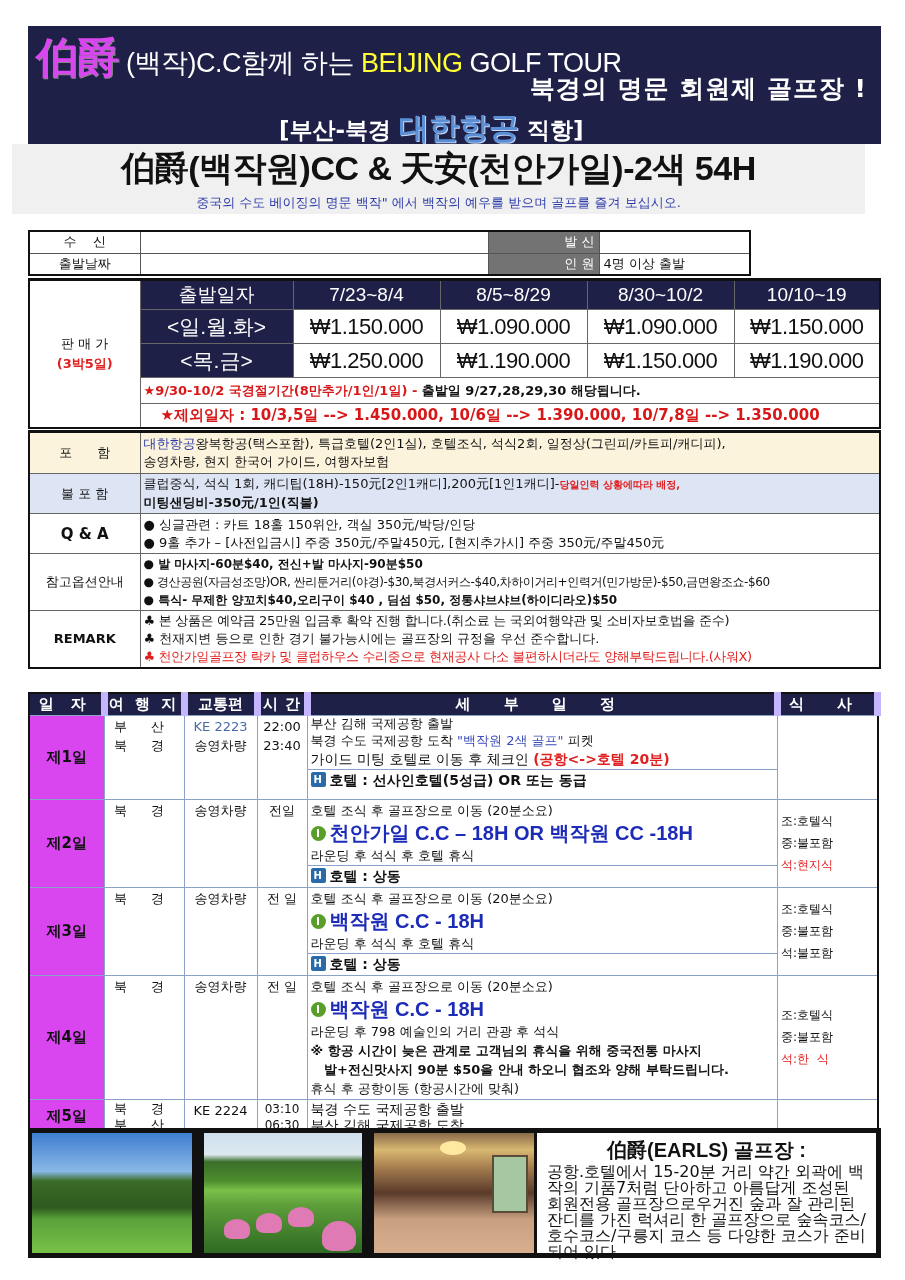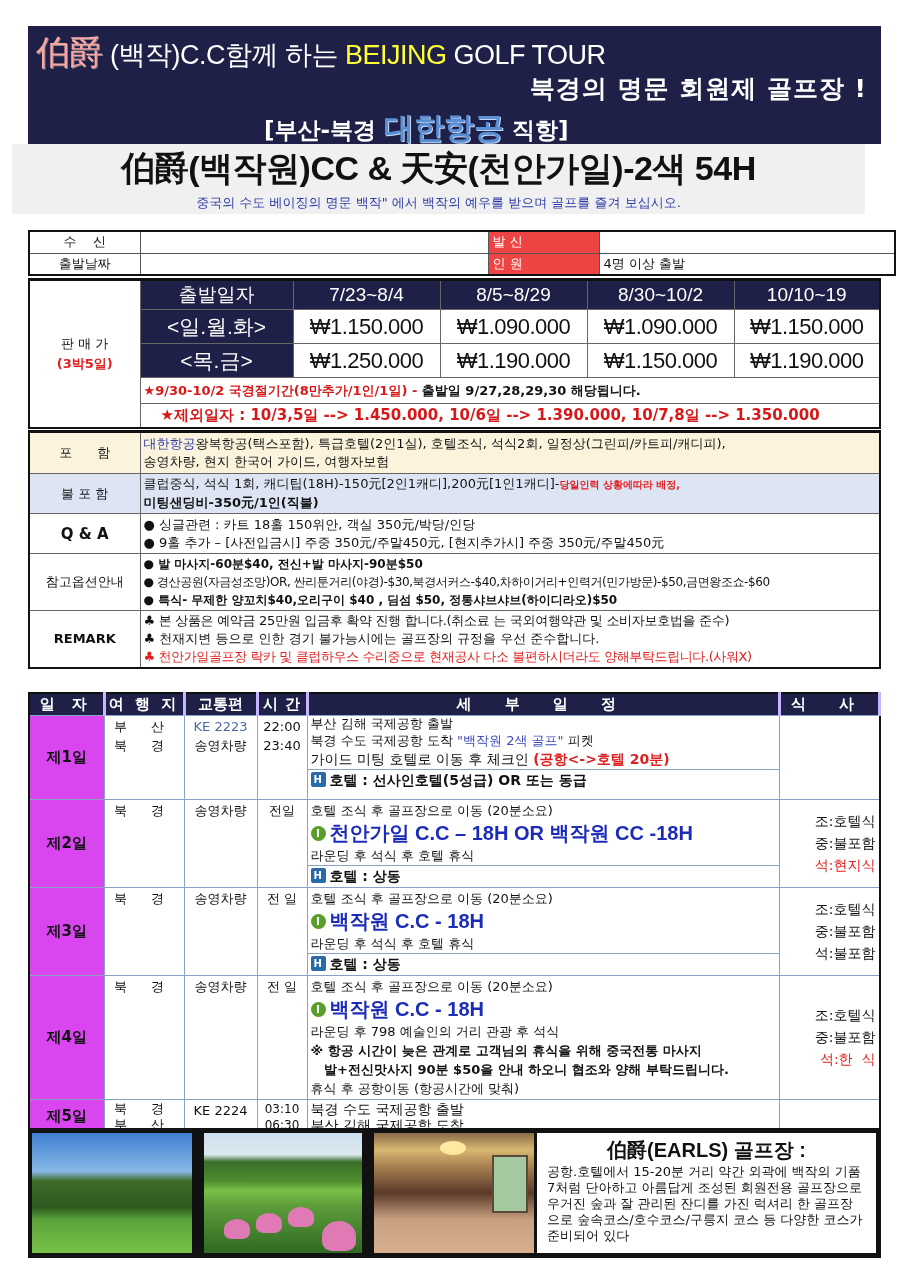--- a/index.html
+++ b/index.html
@@ -2,35 +2,35 @@
 <html><head>
 <meta charset="utf-8">
 <style>
   * { box-sizing: border-box; margin: 0; padding: 0; }
   html, body { width: 905px; height: 1280px; background: #ffffff; overflow: hidden; }
   body { font-family: "DejaVu Sans", "Liberation Sans", sans-serif; color: #111; position: relative; }
 
   
   .banner { position: absolute; left: 28px; top: 26px; width: 853px; height: 118px; background: #1f2047; }
   .banner .l1 { position: absolute; left: 8px; top: 4px; font-size: 27px; color: #fff; white-space: nowrap; letter-spacing: -0.5px; font-family: "Liberation Sans", sans-serif; }
-  .banner .l1 .cjk { font-size: 34px; font-weight: normal; color: #fca5a5; text-shadow: 1px 1px 0 #888; }
+  .banner .l1 .cjk { font-size: 42px; font-weight: bold; color: #d946ef; text-shadow: 1px 1px 0 #888; }
   .banner .l1 .yel { color: #ffff33; }
   .banner .l2 { position: absolute; right: 14px; top: 46px; font-size: 25px; font-weight: bold; color: #fff; white-space: nowrap; letter-spacing: 1px; }
-  .banner .l3 { position: absolute; left: 236px; top: 82px; font-size: 23px; font-weight: bold; color: #fff; white-space: nowrap; }
+  .banner .l3 { position: absolute; left: 251px; top: 82px; font-size: 23px; font-weight: bold; color: #fff; white-space: nowrap; }
   .banner .l3 .ke { color: #5a8fd6; font-size: 30px; text-shadow: 1px 1px 0 #c6d6f0; }
   .titlebar { position: absolute; left: 12px; top: 144px; width: 853px; height: 70px; background: #f0f0f0; text-align: center; }
   .titlebar .t { font-size: 34px; font-weight: bold; color: #111; padding-top: 2px; white-space: nowrap; letter-spacing: -0.5px; font-family: "Liberation Sans", sans-serif; }
   .titlebar .s { font-size: 13px; color: #2c3aa8; margin-top: 2px; white-space: nowrap; }
 
   
   table { border-collapse: collapse; table-layout: fixed; }
-  .info { position: absolute; left: 28px; top: 230px; width: 868px; border: 2px solid #111; font-size: 13px; }
+  .info { position: absolute; left: 28px; top: 230px; width: 723px; border: 2px solid #111; font-size: 13px; }
   .info td { border: 1px solid #555; padding: 1px 4px; vertical-align: middle; height: 22px; }
   .info .lbl { text-align: center; }
-  .info .dark { background: #ef4444; color: #fff; text-align: left; }
+  .info .dark { background: #737373; color: #fff; text-align: right; }
 
   .price { position: absolute; left: 28px; top: 278px; width: 853px; border: 2px solid #111; border-top: 3px solid #111; }
   .price td { border: 1px solid #666; }
   .price .sideLbl { width: 111px; text-align: center; font-size: 13px; line-height: 20px; }
   .price .red { color: #e02020; font-weight: bold; }
   .price .hdr { background: #1f2047; color: #fff; font-size: 19px; text-align: center; height: 30px; font-family: "Liberation Sans", sans-serif; }
   .price .day { background: #1f2047; color: #fff; font-size: 21px; text-align: center; height: 34px; font-family: "Liberation Sans", sans-serif; }
   .price .amt { font-size: 22px; text-align: center; height: 34px; font-family: "Liberation Sans", sans-serif; letter-spacing: -0.5px; }
   .price .note { font-size: 13px; padding: 2px 3px; height: 26px; white-space: nowrap; font-weight: bold; }
   .price .note .r { color: #d81818; }
@@ -42,27 +42,27 @@
   .detail .inc td { background: #fcf3dc; }
   .detail .exc td { background: #dde5f5; }
   .detail .blue { color: #2c3aa8; }
   .detail .tinyred { color: #e02020; font-size: 10px; font-weight: bold; }
   .detail .b { font-weight: bold; }
   .detail .redl { color: #e02020; }
   .detail .qa { font-weight: bold; font-size: 15px; }
 
   
   .sched { position: absolute; left: 28px; top: 692px; width: 853px; border: 2px solid #111; font-size: 13px; }
-  .sched th { background: #1f2047; color: #fff; font-weight: bold; font-size: 15px; height: 22px; letter-spacing: 6px; border-right: 3px solid #c4b5fd; }
+  .sched th { background: #1f2047; color: #fff; font-weight: bold; font-size: 15px; height: 22px; letter-spacing: 6px; border-right: 7px solid #c4b5fd; }
   .sched td { border: 1px solid #8aa2c8; vertical-align: top; padding: 1px 3px; line-height: 19px; }
   .sched .daycell { background: #d946ef; text-align: center; vertical-align: middle; font-size: 15px; font-weight: bold; width: 75px; }
   .sched .dest { width: 80px; text-align: center; letter-spacing: 10px; margin-top: 29px; }
   .sched .trans { width: 73px; text-align: center; }
   .sched .time { width: 50px; text-align: center; }
-  .sched .meal { width: 100px; text-align: right; vertical-align: middle; line-height: 22px; font-size: 14px; }
+  .sched .meal { width: 100px; text-align: left; vertical-align: middle; line-height: 22px; font-size: 12px; }
   .sched .ke { color: #4a6aa8; }
   .sched .mealred { color: #e02020; }
   .sched .golf { color: #1c2bb8; font-size: 20px; font-weight: bold; line-height: 26px; font-family: "Liberation Sans", sans-serif; }
   .sched .gicon { display: inline-block; width: 15px; height: 15px; border-radius: 50%; background: #5a9e2a; vertical-align: -1px; margin-right: 4px; position: relative; }
   .sched .gicon::after { content: ""; position: absolute; left: 6px; top: 3px; width: 2px; height: 8px; background: #fff; }
   .sched .hicon { display: inline-block; width: 15px; height: 15px; background: #2a6aa8; vertical-align: -2px; margin-right: 4px; border-radius: 2px; position: relative; }
   .sched .hicon::after { content: "H"; position: absolute; left: 3px; top: 0px; font-size: 10px; color: #fff; font-weight: bold; line-height: 15px; }
   .sched .hotel { border-top: 1px solid #8aa2c8; margin: 0 -3px; padding: 1px 3px; font-weight: bold; font-size: 14px; }
   .sched .pink { color: #3a4ab8; }
   .sched .redb { color: #e02020; font-weight: bold; }
@@ -73,21 +73,21 @@
   .bottom { position: absolute; left: 28px; top: 1128px; width: 853px; height: 130px; background: #111; }
   .photo { position: absolute; top: 5px; height: 120px; overflow: hidden; }
   .p1 { left: 4px; width: 160px; background: linear-gradient(180deg, #3f7ed0 0%, #88b8e6 32%, #3c6b28 40%, #2e5a1e 62%, #5aa23a 72%, #78c248 100%); }
   .p2 { left: 176px; width: 158px; background: linear-gradient(180deg, #cfe0ee 0%, #dce8ee 18%, #3a6e2a 24%, #4e8e2e 40%, #7bc04a 48%, #5e9e3a 60%, #2e6a22 100%); }
   .p2 .flw { position: absolute; width: 26px; height: 20px; border-radius: 50% 50% 30% 30%; background: #e07ab4; }
   .p3 { left: 346px; width: 160px; background: linear-gradient(180deg, #8a6a4a 0%, #d9b872 14%, #a88050 28%, #5a3a2a 50%, #c8a080 72%, #d8b090 100%); }
   .p3 .win { position: absolute; right: 6px; top: 22px; width: 36px; height: 58px; background: #a6c8a0; border: 2px solid #5a4a3a; }
   .p3 .lamp { position: absolute; left: 66px; top: 8px; width: 26px; height: 14px; border-radius: 50%; background: #ffe9a0; }
   .textbox { position: absolute; left: 509px; top: 5px; width: 339px; height: 120px; background: #fff; padding: 4px 10px; }
   .textbox .h { font-size: 20px; font-weight: bold; text-align: center; font-family: "Liberation Sans", sans-serif; }
-  .textbox .d { font-size: 13px; line-height: 16px; color: #111; }
+  .textbox .d { font-size: 16px; line-height: 16px; color: #111; }
 </style>
 </head>
 <body>
 
 <div class="banner">
   <div class="l1">
     <span class="cjk">伯爵</span><span> (백작)C.C함께 하는 </span><span class="yel">BEIJING</span><span> GOLF TOUR</span>
   </div>
   <div class="l2">북경의 명문 회원제 골프장 !</div>
   <div class="l3">

